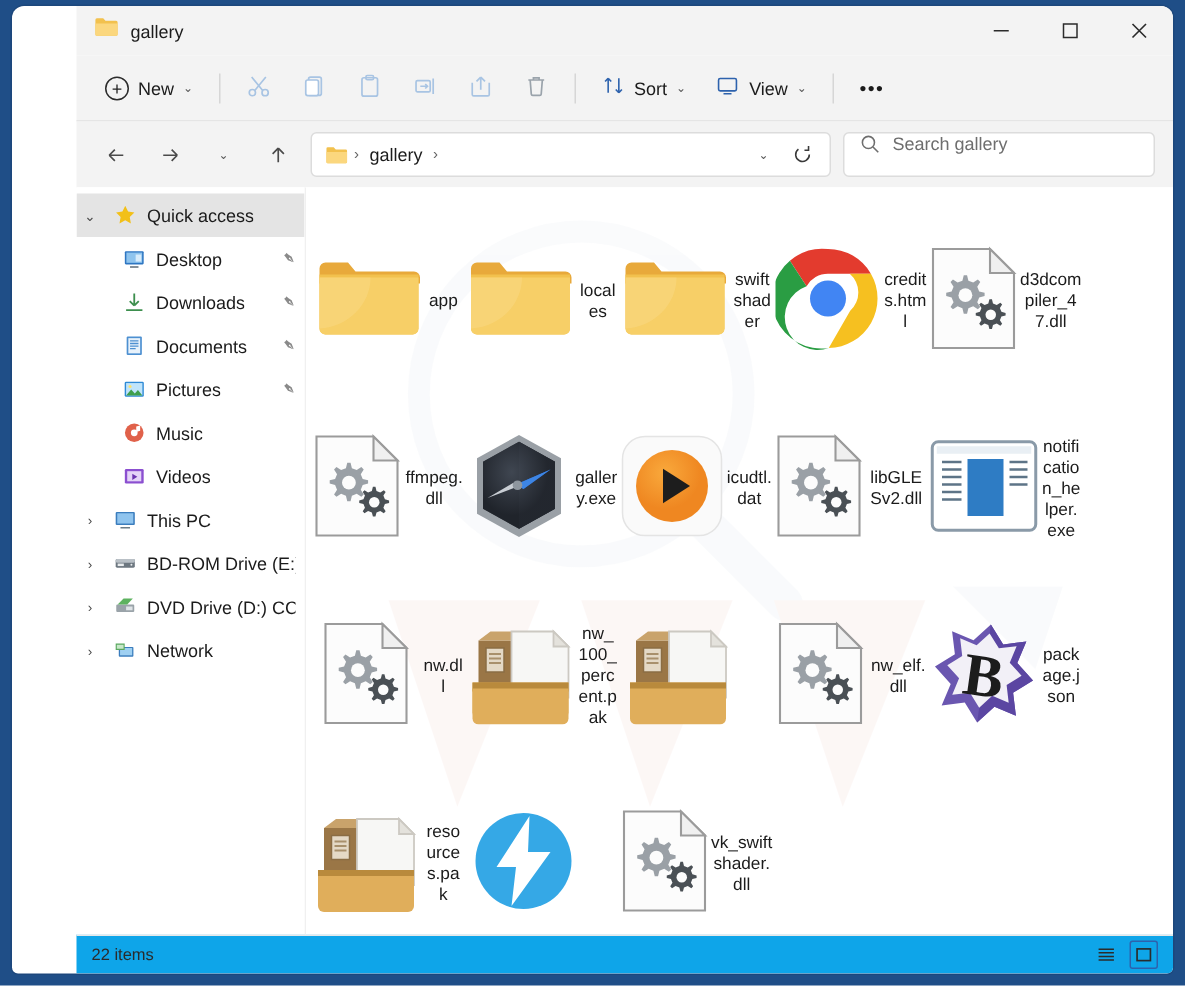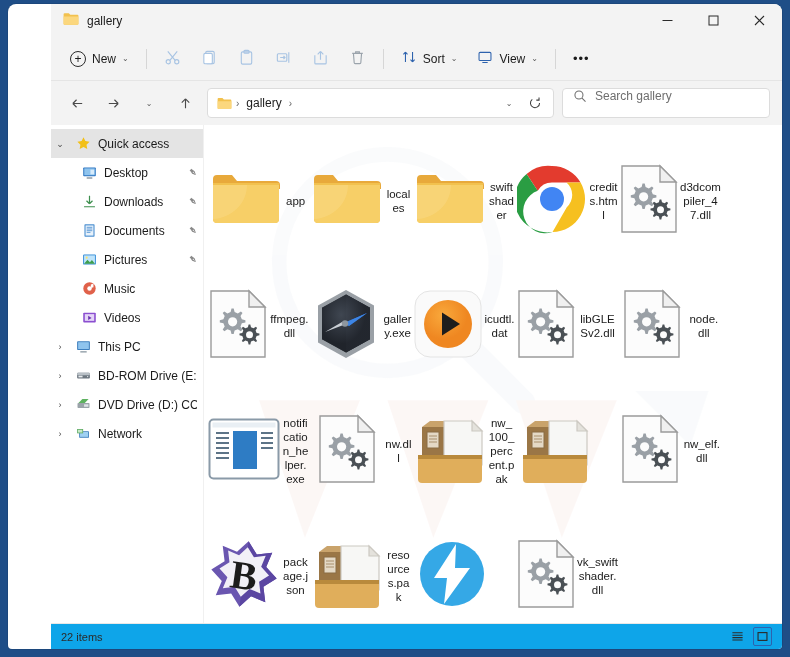--- a/index.html
+++ b/index.html
@@ -677,37 +677,20 @@
                 <g fill="#4a5055">
                   <path d="M39.6 35.5h1.7l.7 2.8 2.5 1 2.4-1.5 1.2 1.2-1.5 2.4 1 2.5 2.8.7v1.7l-2.8.7-1 2.5 1.5 2.4-1.2 1.2-2.4-1.5-2.5 1-.7 2.8h-1.7l-.7-2.8-2.5-1-2.4 1.5-1.2-1.2 1.5-2.4-1-2.5-2.8-.7v-1.7l2.8-.7 1-2.5-1.5-2.4 1.2-1.2 2.4 1.5 2.5-1z"></path>
                   <circle cx="40.5" cy="45.8" r="3.5" fill="#fcfcfc"></circle>
                 </g>
               </svg>
             </div>
             <div class="ilabel">libGLESv2.dll</div>
           </div>
           <div class="item">
             <div class="icon-wrap">
-              <svg width="58" height="70" viewBox="0 0 58 70">
-                <path d="M2 2h38l16 16v50H2z" fill="#fcfcfc" stroke="#9b9b9b" stroke-width="1.4"></path>
-                <path d="M40 2v16h16z" fill="#f0f0f0" stroke="#9b9b9b" stroke-width="1.4"></path>
-                <g fill="#9aa0a6">
-                  <path d="M22.5 19.5l2.2 0 .9 3.6 3.2 1.3 3.1-2 1.6 1.6-2 3.1 1.3 3.2 3.6.9v2.2l-3.6.9-1.3 3.2 2 3.1-1.6 1.6-3.1-2-3.2 1.3-.9 3.6h-2.2l-.9-3.6-3.2-1.3-3.1 2-1.6-1.6 2-3.1-1.3-3.2-3.6-.9v-2.2l3.6-.9 1.3-3.2-2-3.1 1.6-1.6 3.1 2 3.2-1.3z"></path>
-                  <circle cx="23.6" cy="32.8" r="4.6" fill="#fcfcfc"></circle>
-                </g>
-                <g fill="#4a5055">
-                  <path d="M39.6 35.5h1.7l.7 2.8 2.5 1 2.4-1.5 1.2 1.2-1.5 2.4 1 2.5 2.8.7v1.7l-2.8.7-1 2.5 1.5 2.4-1.2 1.2-2.4-1.5-2.5 1-.7 2.8h-1.7l-.7-2.8-2.5-1-2.4 1.5-1.2-1.2 1.5-2.4-1-2.5-2.8-.7v-1.7l2.8-.7 1-2.5-1.5-2.4 1.2-1.2 2.4 1.5 2.5-1z"></path>
-                  <circle cx="40.5" cy="45.8" r="3.5" fill="#fcfcfc"></circle>
-                </g>
-              </svg>
-            </div>
-            <div class="ilabel">node.dll</div>
-          </div>
-          <div class="item">
-            <div class="icon-wrap">
               <svg width="72" height="62" viewBox="0 0 72 62">
                 <rect x="1.5" y="1.5" width="69" height="59" rx="4" fill="#fff" stroke="#8a9aa8" stroke-width="2"></rect>
                 <rect x="4.5" y="4.5" width="63" height="5" fill="#e9eff4"></rect>
                 <rect x="25" y="13" width="24" height="38" fill="#2e7cc4"></rect>
                 <g stroke="#5d7487" stroke-width="1.8">
                   <path d="M8 15h13M8 20h13M8 25h13M8 30h13M8 35h13M8 40h13"></path>
                   <path d="M53 15h12M53 20h12M53 25h12M53 30h12"></path>
                 </g>
               </svg>
             </div>

